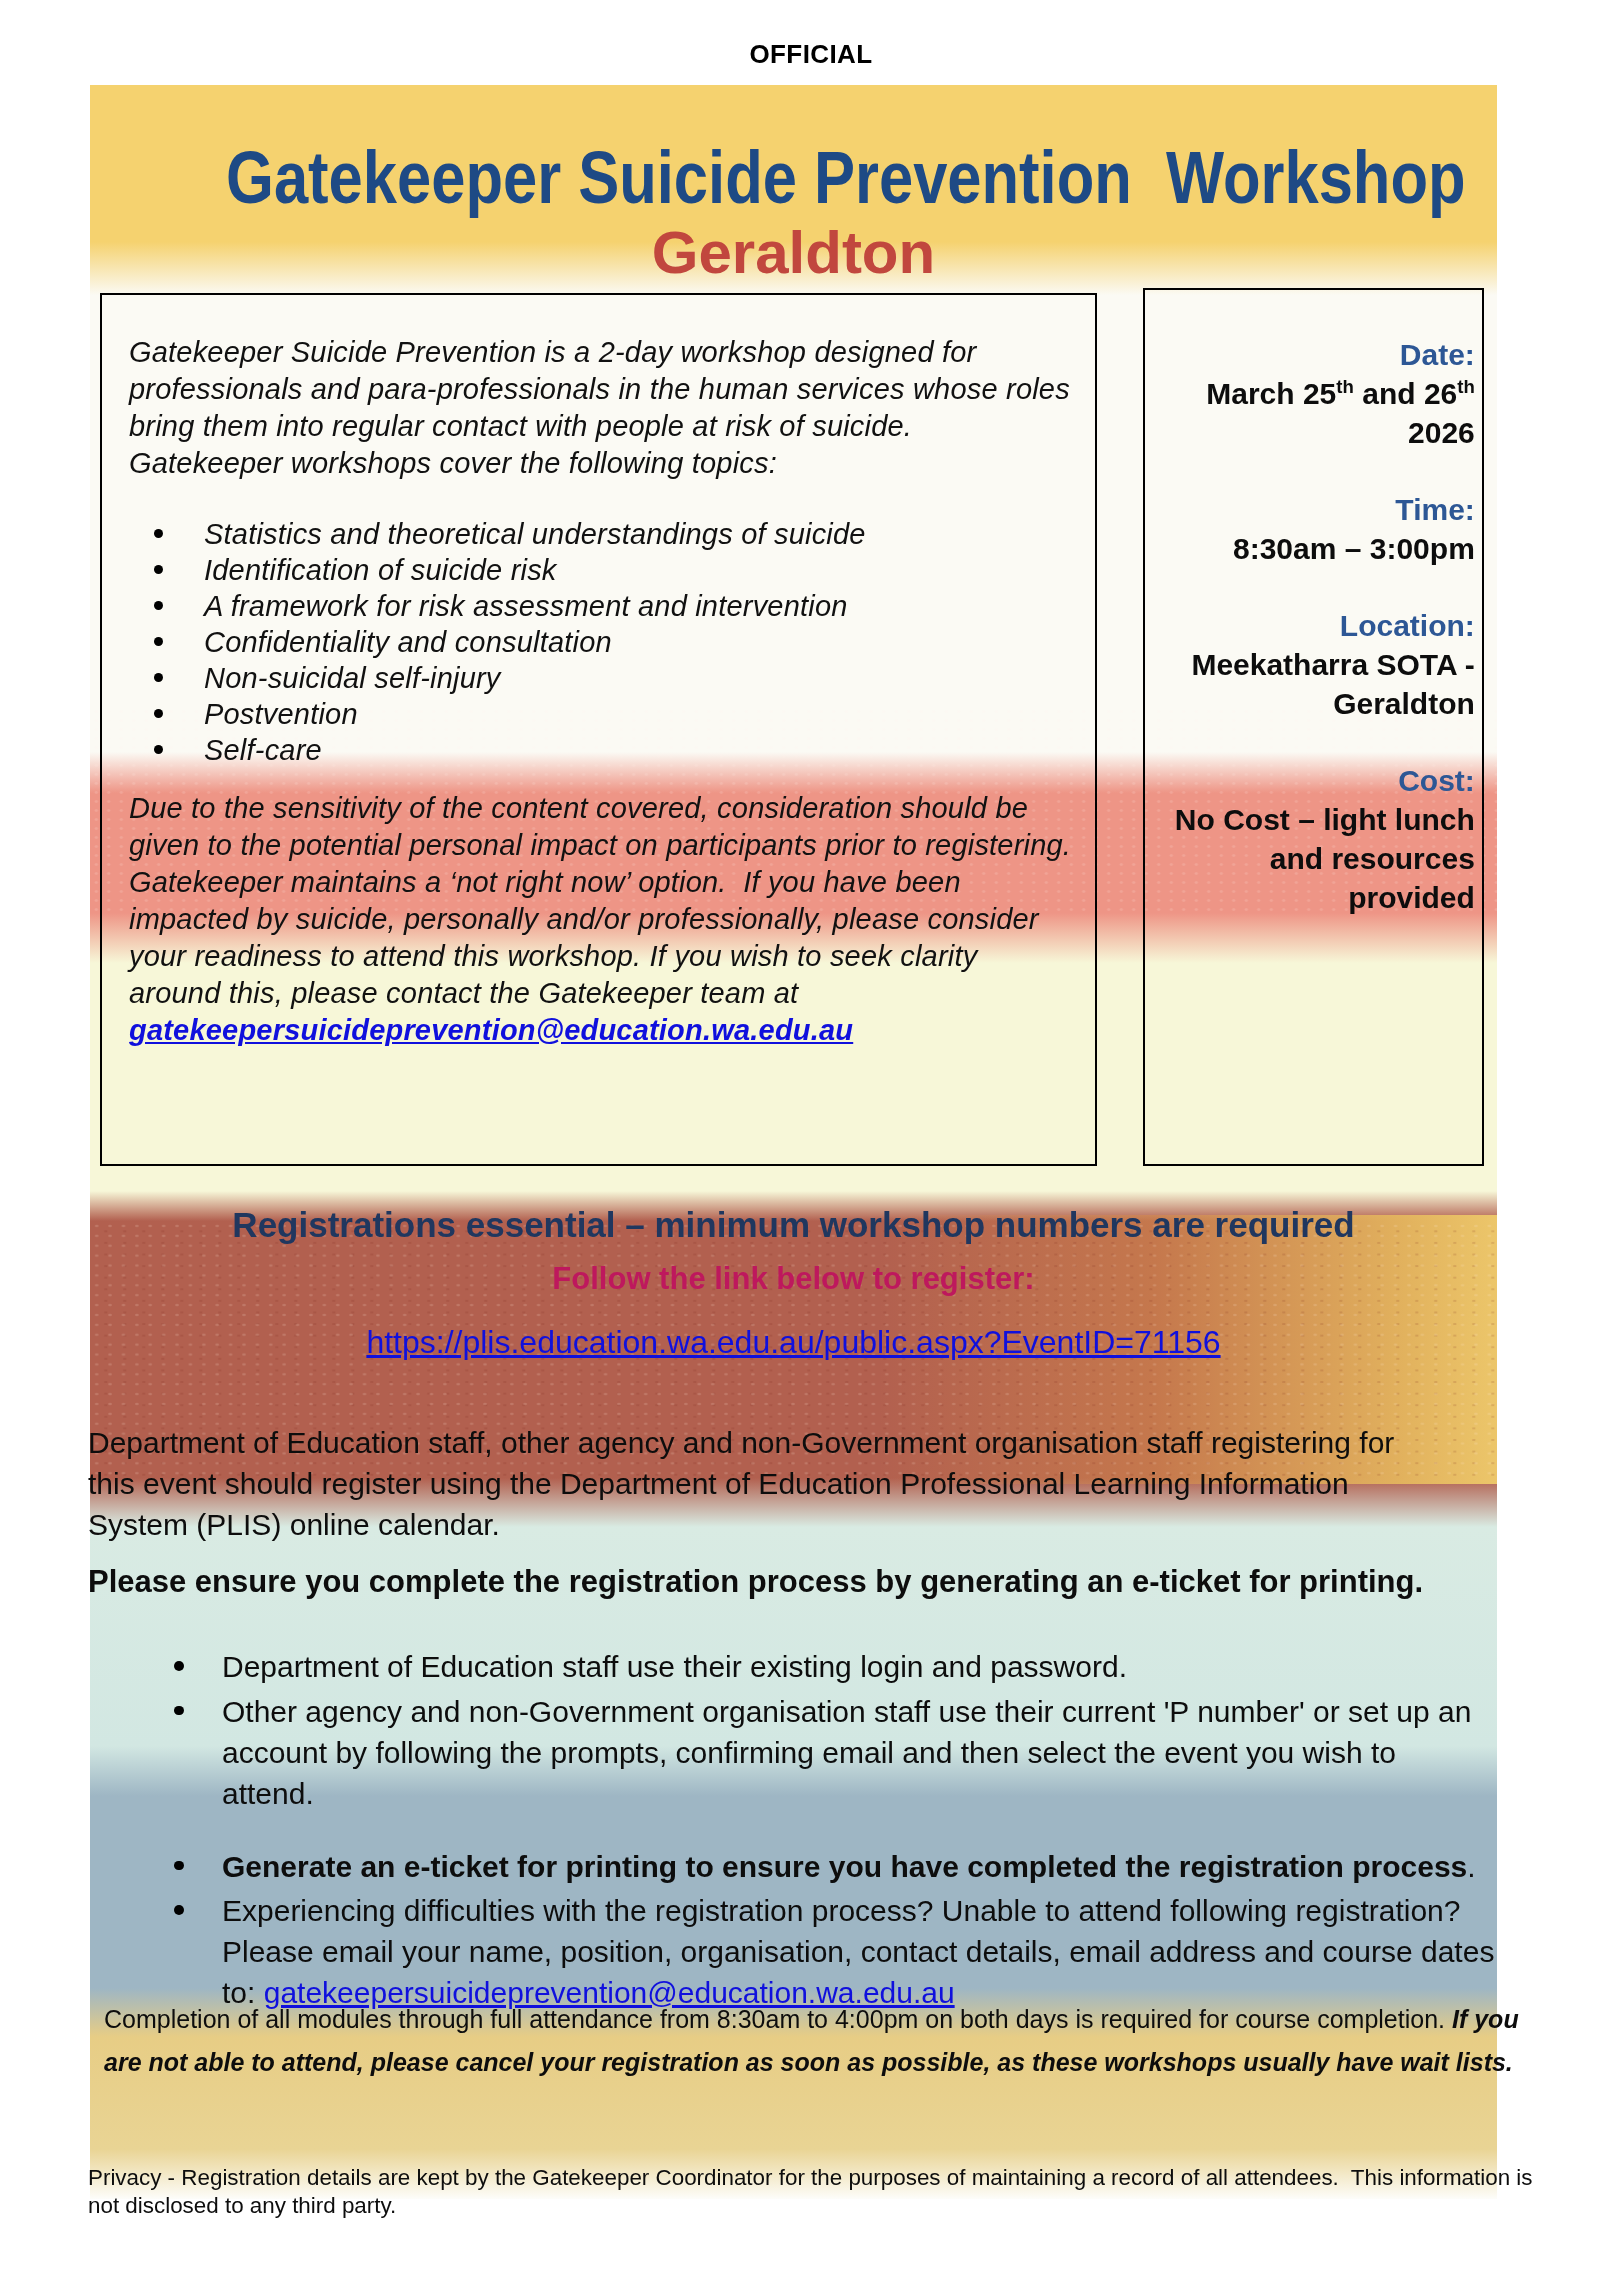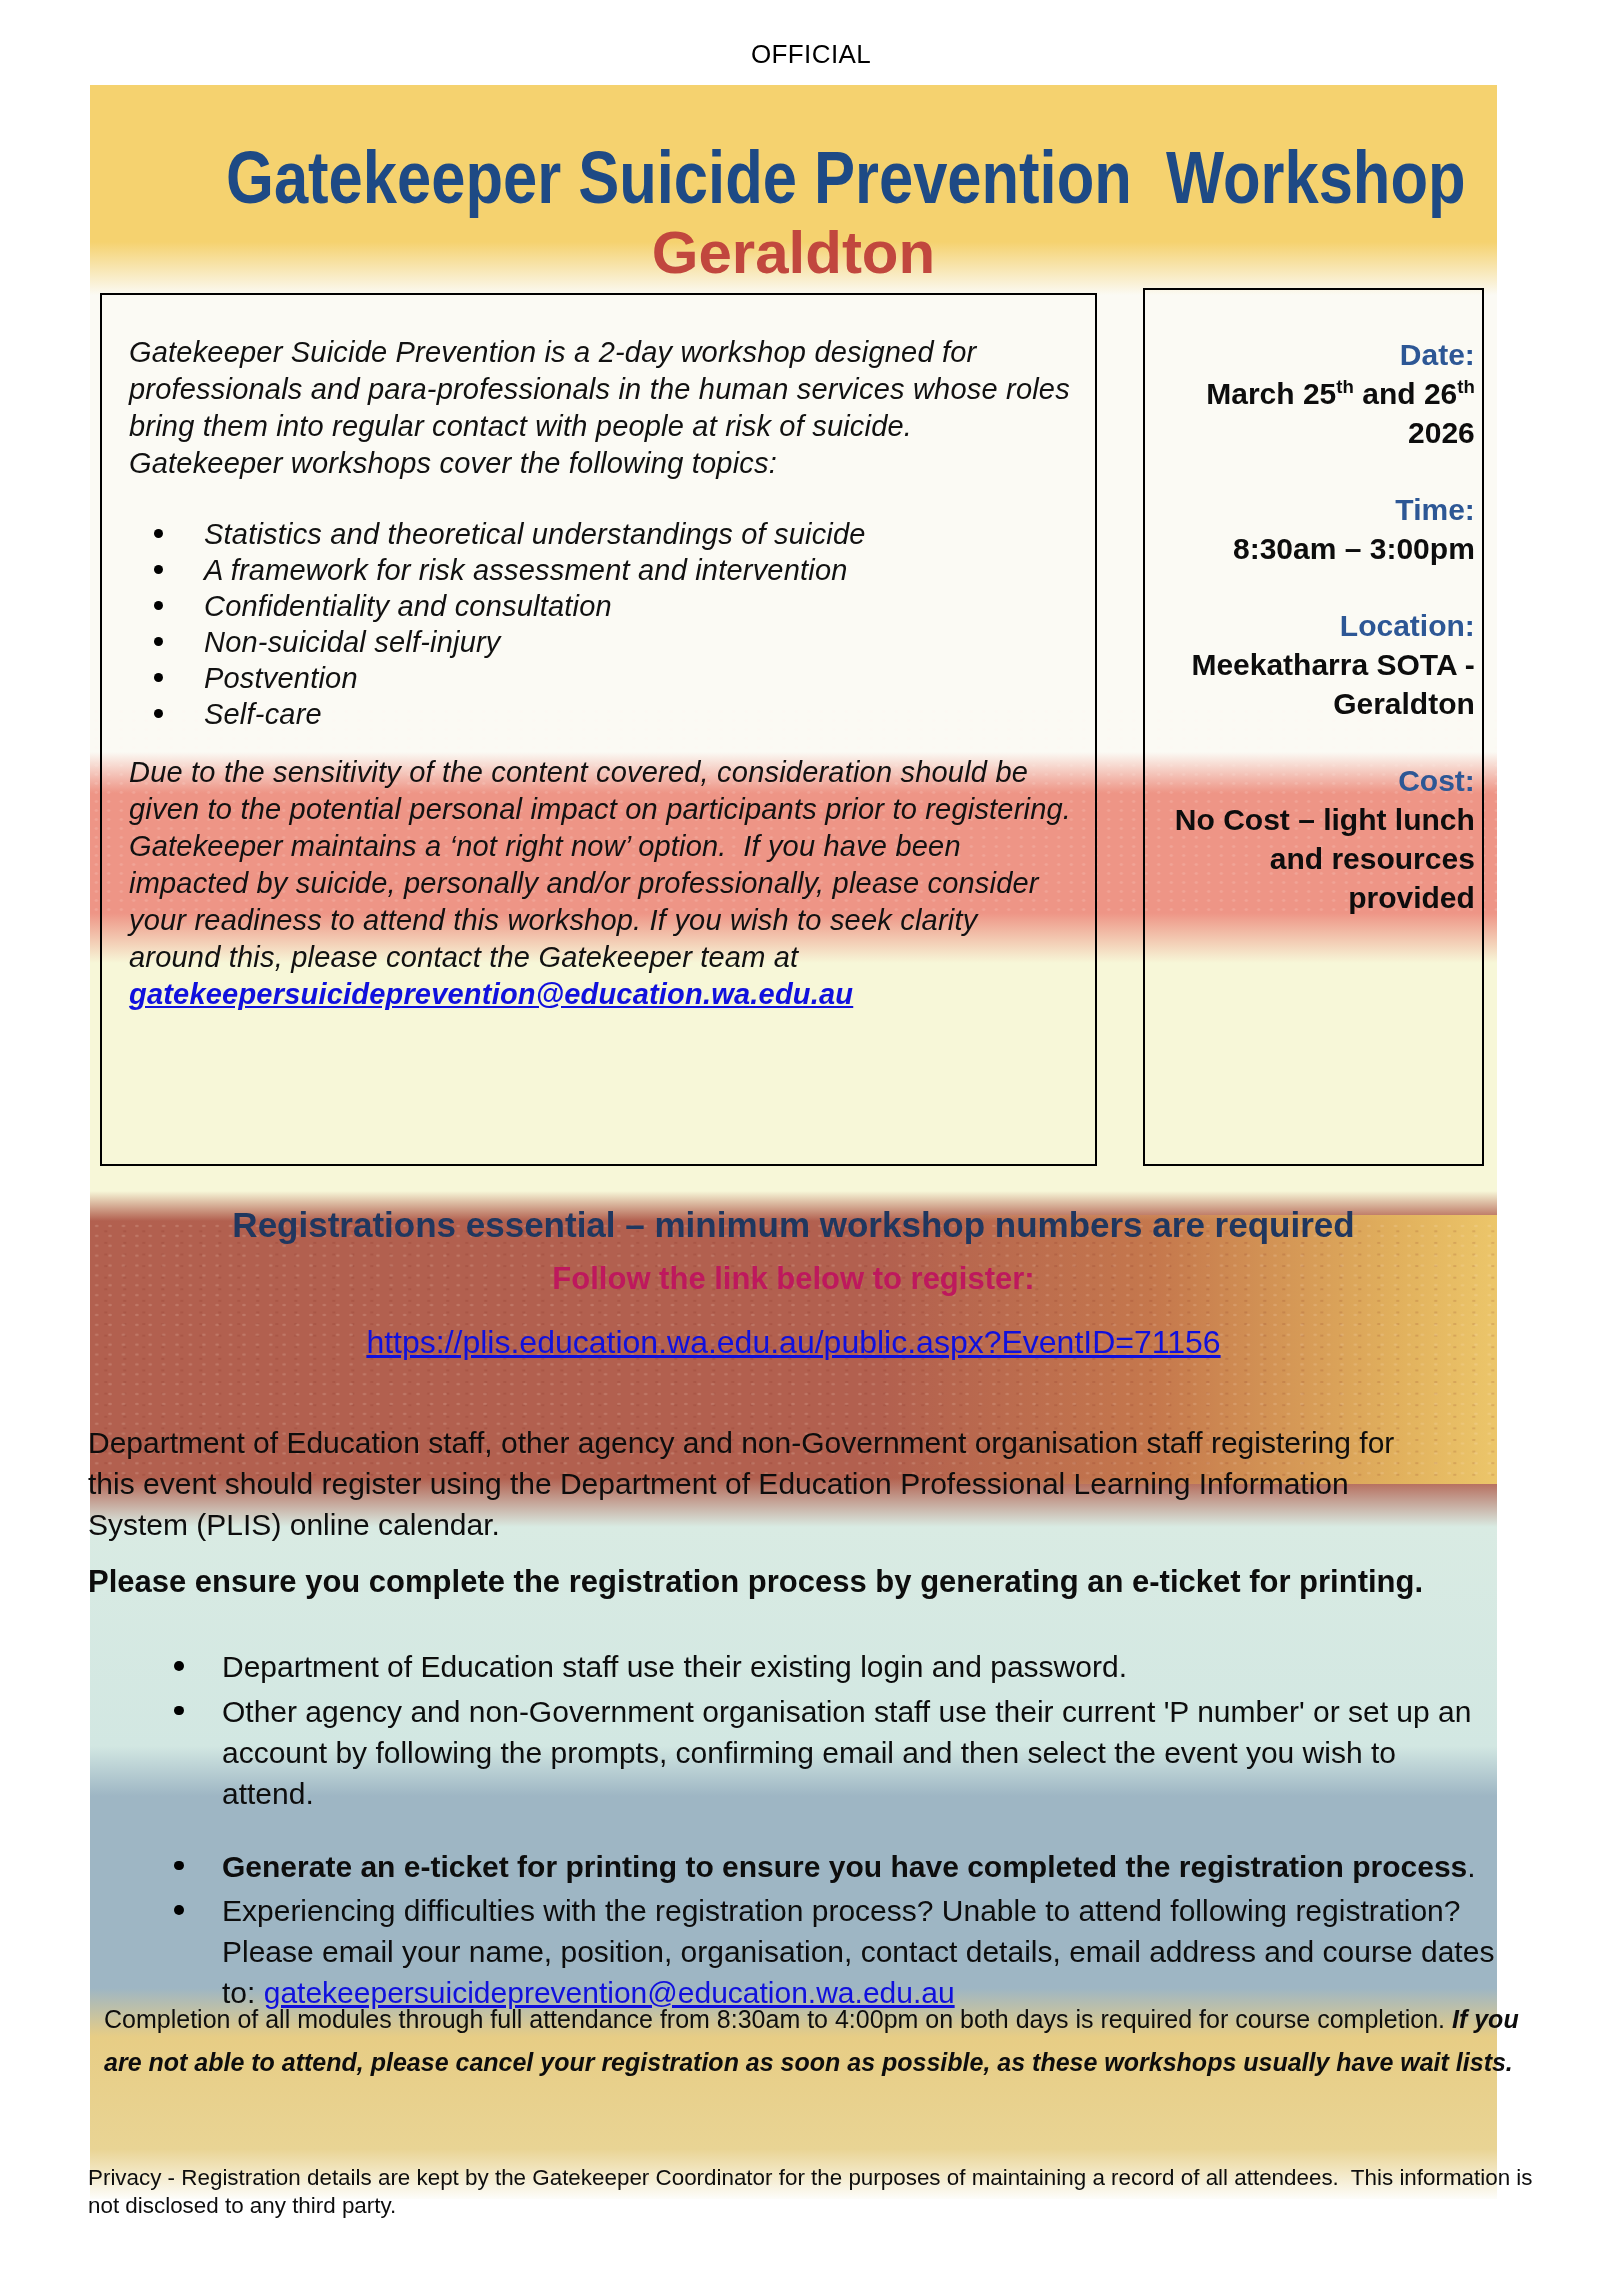--- a/index.html
+++ b/index.html
@@ -3,21 +3,21 @@
 <meta charset="utf-8">
 <style>
   html,body{margin:0;padding:0;}
   body{
     width:1622px;height:2293px;position:relative;background:#ffffff;
     font-family:"Liberation Sans","DejaVu Sans",sans-serif;color:#0d0d0d;
     overflow:hidden;
   }
   .official{
     position:absolute;top:39px;left:0;width:1622px;text-align:center;
-    font-size:26px;font-weight:400;letter-spacing:0.4px;color:#000;
+    font-size:26px;font-weight:700;letter-spacing:0.4px;color:#000;
   }
   
   .watercolor{
     position:absolute;left:90px;top:85px;width:1407px;height:2114px;
     background:linear-gradient(to bottom,
       #f5d26f 0px,#f5d26f 157px,
       #fbfaf4 210px,#fbfaf4 667px,
       #ee9586 708px,#ee9586 828px,
       #f7f7d8 878px,#f7f7d8 1106px,
       #b2604f 1136px,#b2604f 1393px,
@@ -108,20 +108,21 @@
 </div>
 
 <div class="title"><span class="title-inner">Gatekeeper Suicide Prevention  Workshop</span></div>
 <div class="subtitle">Geraldton</div>
 
 <div class="intro-box">
   <p class="intro-para">Gatekeeper Suicide Prevention is a 2-day workshop designed for professionals and para-professionals in the human services whose roles bring them into regular contact with people at risk of suicide. Gatekeeper workshops cover the following topics:</p>
   <ul class="topics">
 
   <li>Statistics and theoretical understandings of suicide</li>
+      <li>Identification of suicide risk</li>
       <li>A framework for risk assessment and intervention</li>
       <li>Confidentiality and consultation</li>
       <li>Non-suicidal self-injury</li>
       <li>Postvention</li>
       <li>Self-care</li>
     </ul>
   <p class="sens"><span>Due to the sensitivity of the content covered, consideration should be given to the potential personal impact on participants prior to registering.   Gatekeeper maintains a ‘not right now’ option.  If you have been impacted by suicide, personally and/or professionally, please consider your readiness to attend this workshop. If you wish to seek clarity around this, please contact the Gatekeeper team at </span><a href="#" class="email-link">gatekeepersuicideprevention@education.wa.edu.au</a></p>
 </div>
 
 <div class="details-box">

